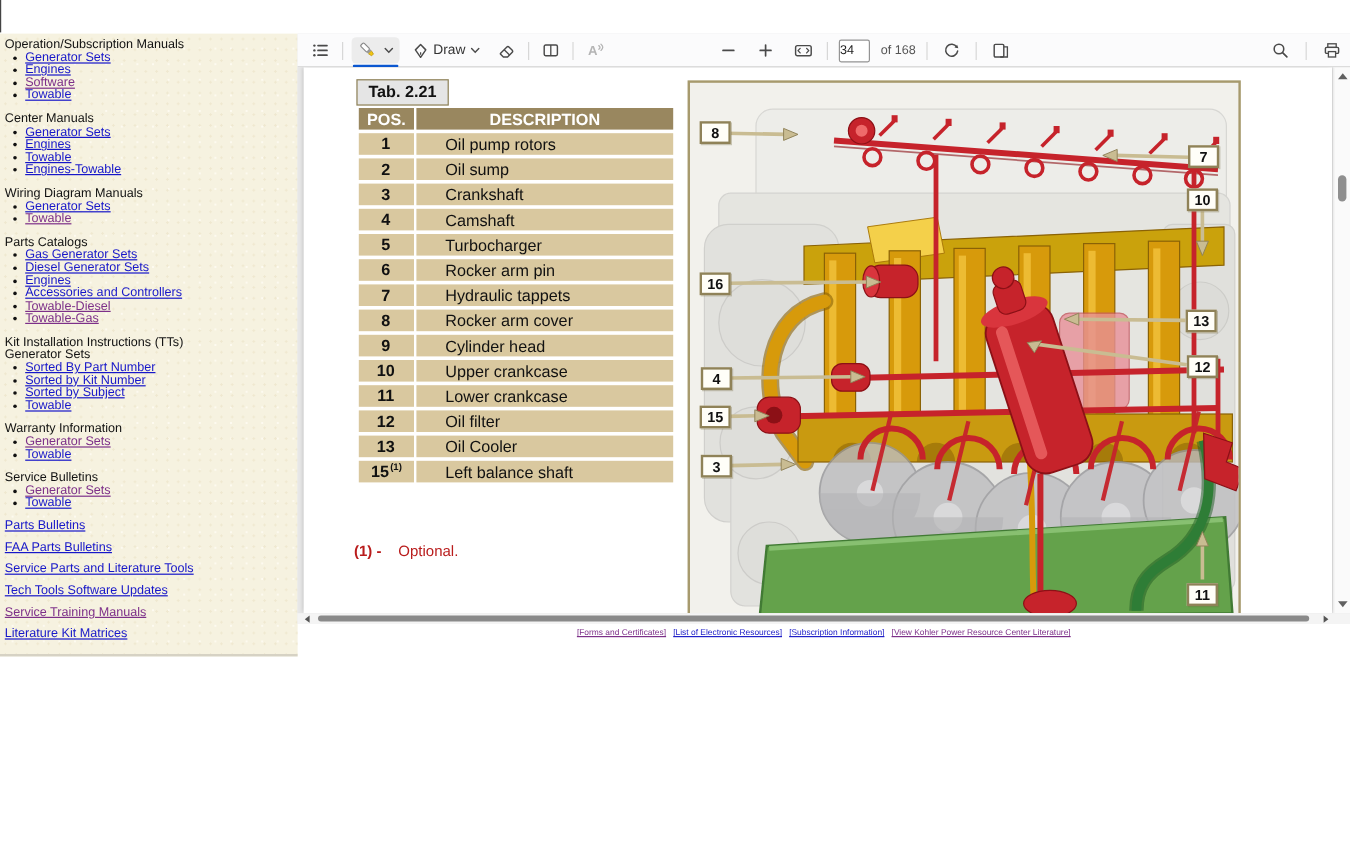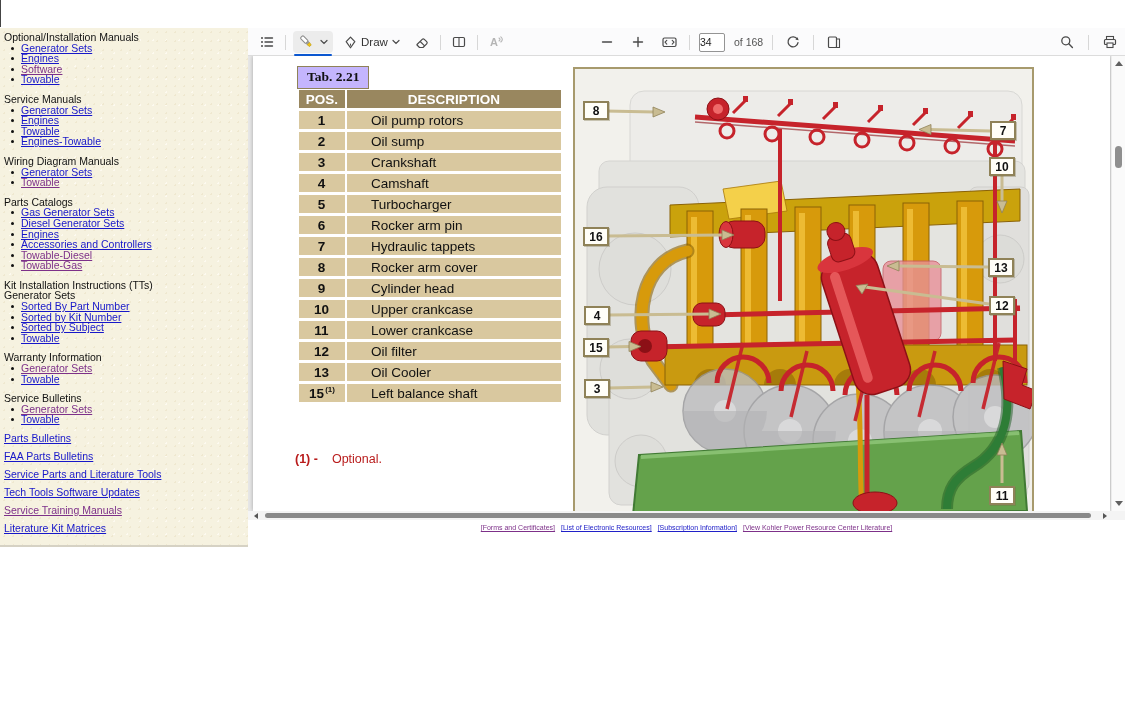--- a/index.html
+++ b/index.html
@@ -52,22 +52,22 @@
   .vs-down{position:absolute;left:3px;bottom:5px;width:0;height:0;border-left:4px solid transparent;border-right:4px solid transparent;border-top:5px solid #606060;}
   .vs-thumb{position:absolute;left:3px;top:90px;width:7px;height:22px;background:#8f8f8f;border-radius:4px;}
 
   
   .hscroll{position:relative;width:877px;height:9px;background:#f4f4f4;}
   .hs-left{position:absolute;left:6px;top:2px;width:0;height:0;border-top:3.5px solid transparent;border-bottom:3.5px solid transparent;border-right:4.5px solid #555;}
   .hs-right{position:absolute;right:18px;top:2px;width:0;height:0;border-top:3.5px solid transparent;border-bottom:3.5px solid transparent;border-left:4.5px solid #555;}
   .hs-thumb{position:absolute;left:17px;top:1.5px;width:826px;height:5.5px;background:#8a8a8a;border-radius:3px;}
 
   
-  .tabtag{position:absolute;left:44px;top:10px;background:#c4b5fd;border:1px solid #8f8258;
-          padding:2px 9px 3px 9px;font-size:13.5px;font-weight:bold;color:#111;font-family:Liberation Serif, serif;}
+  .tabtag{position:absolute;left:44px;top:10px;background:#e5e5e5;border:1px solid #8f8258;
+          padding:2px 9px 3px 9px;font-size:13.5px;font-weight:bold;color:#111;}
   .ptable{position:absolute;left:44px;top:31px;border-collapse:separate;border-spacing:2px 3px;}
   .ptable th{background:#99875f;color:#fff;font-size:13.5px;font-weight:bold;height:18px;padding:0;}
   .ptable th.h-pos{width:46px;}
   .ptable th.h-desc{width:214px;}
   .ptable td{background:#d9c89f;color:#111;font-size:13.5px;height:18px;padding:0;}
   .ptable td.pos{text-align:center;font-weight:bold;}
   .ptable td.desc{padding-left:24px;}
   .ptable sup{font-size:8px;font-weight:bold;vertical-align:super;margin-left:1px;}
   .footnote{position:absolute;left:42px;top:396px;font-size:12.5px;color:#b91c1c;}
   .footnote .fm{font-weight:bold;margin-right:14px;}
@@ -87,27 +87,27 @@
 </style>
 </head>
 <body>
 
 <div class="screen">
   <div class="topstrip">
       <div class="caret"></div>
     </div>
 
   <div class="sidebar">
-    <div class="s-title first">Optional/Installation Manuals</div>
+    <div class="s-title first">Operation/Subscription Manuals</div>
     <div class="s-item"><a class="s-link">Generator Sets</a></div>
     <div class="s-item"><a class="s-link">Engines</a></div>
     <div class="s-item"><a class="s-link visited">Software</a></div>
     <div class="s-item"><a class="s-link">Towable</a></div>
 
-    <div class="s-title">Service Manuals</div>
+    <div class="s-title">Center Manuals</div>
     <div class="s-item"><a class="s-link">Generator Sets</a></div>
     <div class="s-item"><a class="s-link">Engines</a></div>
     <div class="s-item"><a class="s-link">Towable</a></div>
     <div class="s-item"><a class="s-link">Engines-Towable</a></div>
 
     <div class="s-title">Wiring Diagram Manuals</div>
     <div class="s-item"><a class="s-link">Generator Sets</a></div>
     <div class="s-item"><a class="s-link visited">Towable</a></div>
 
     <div class="s-title">Parts Catalogs</div>

